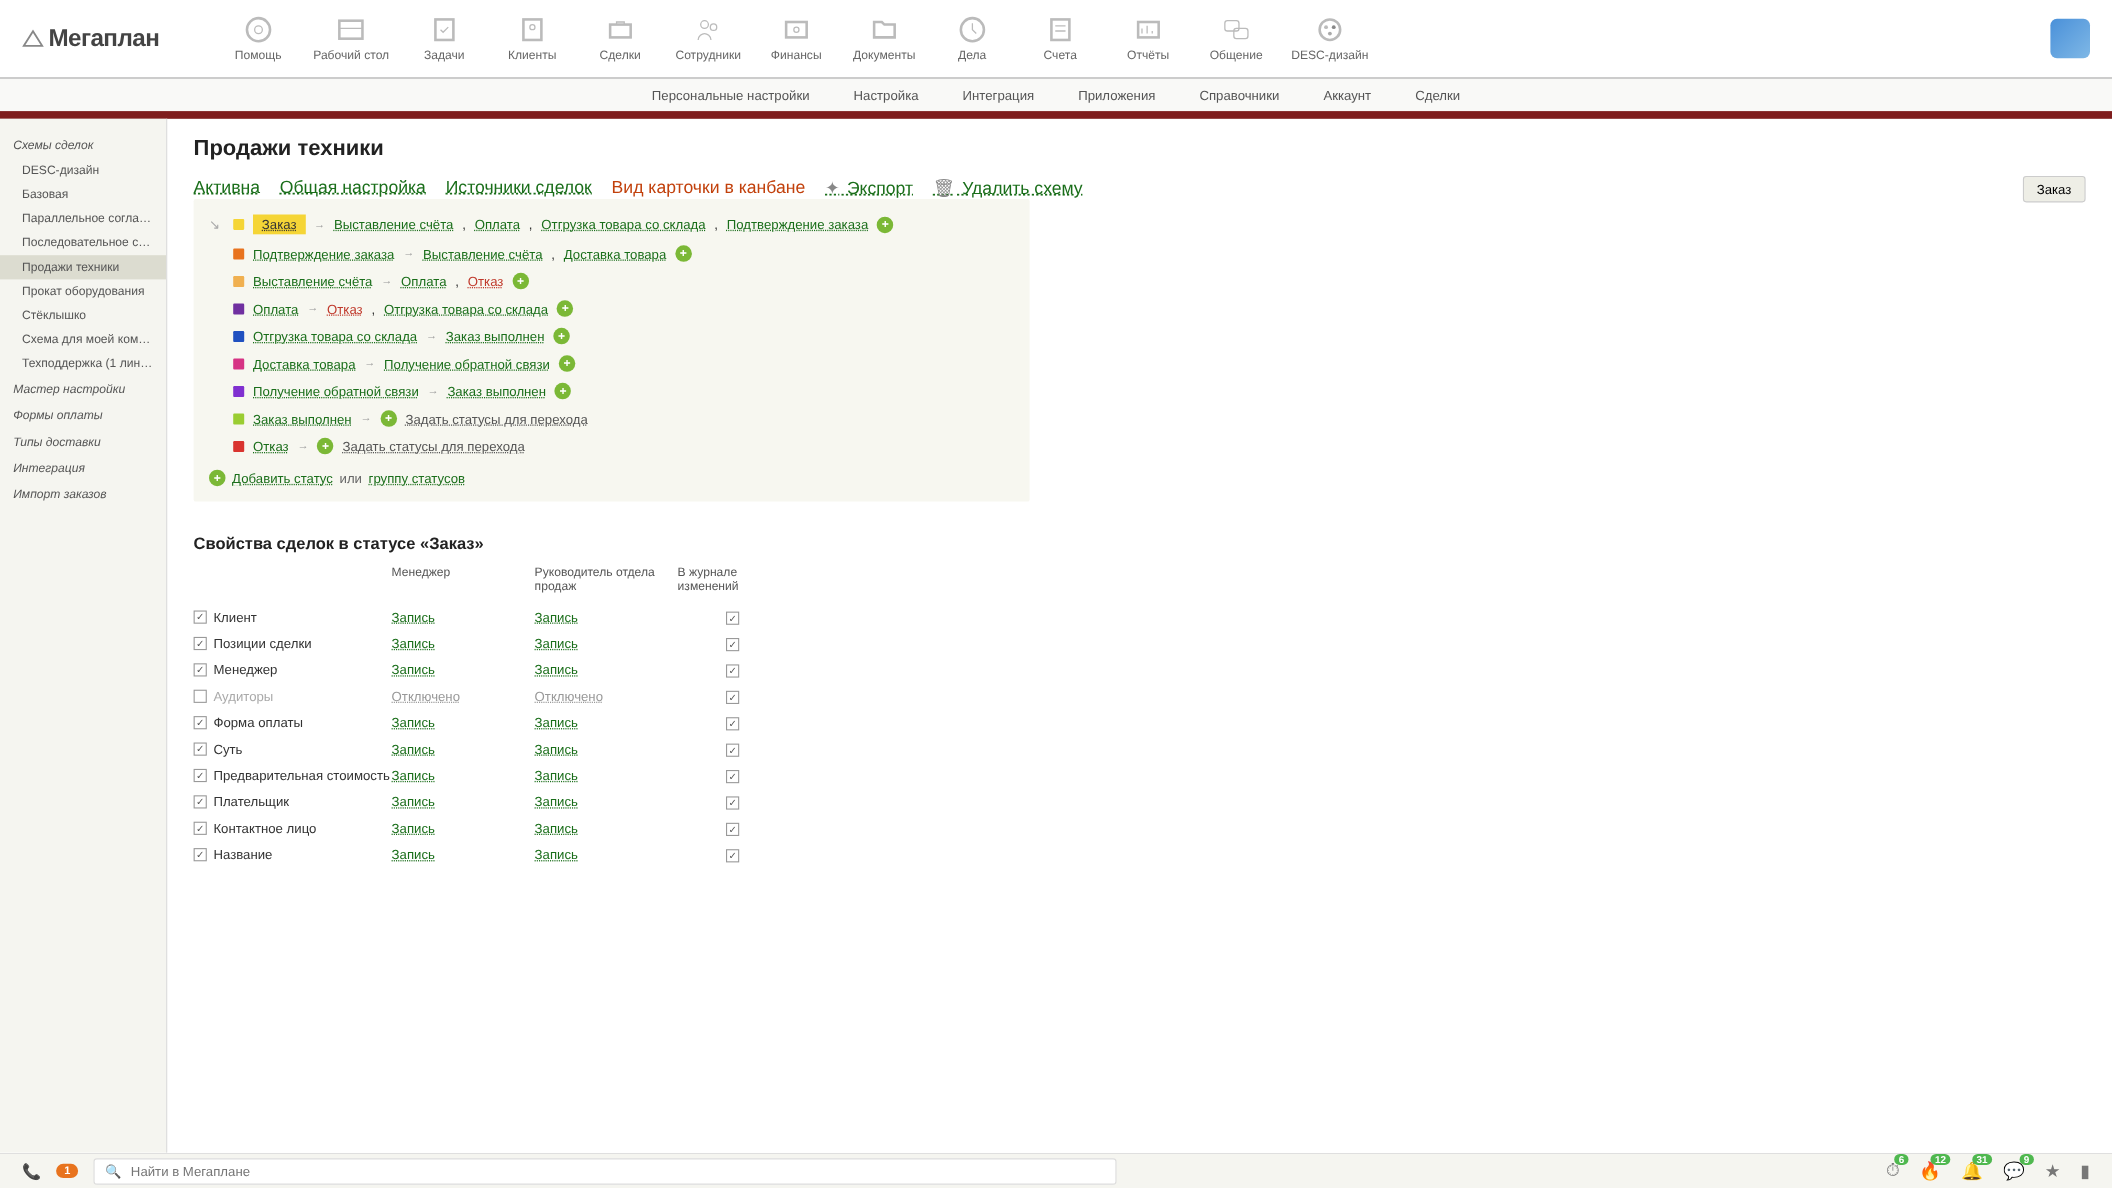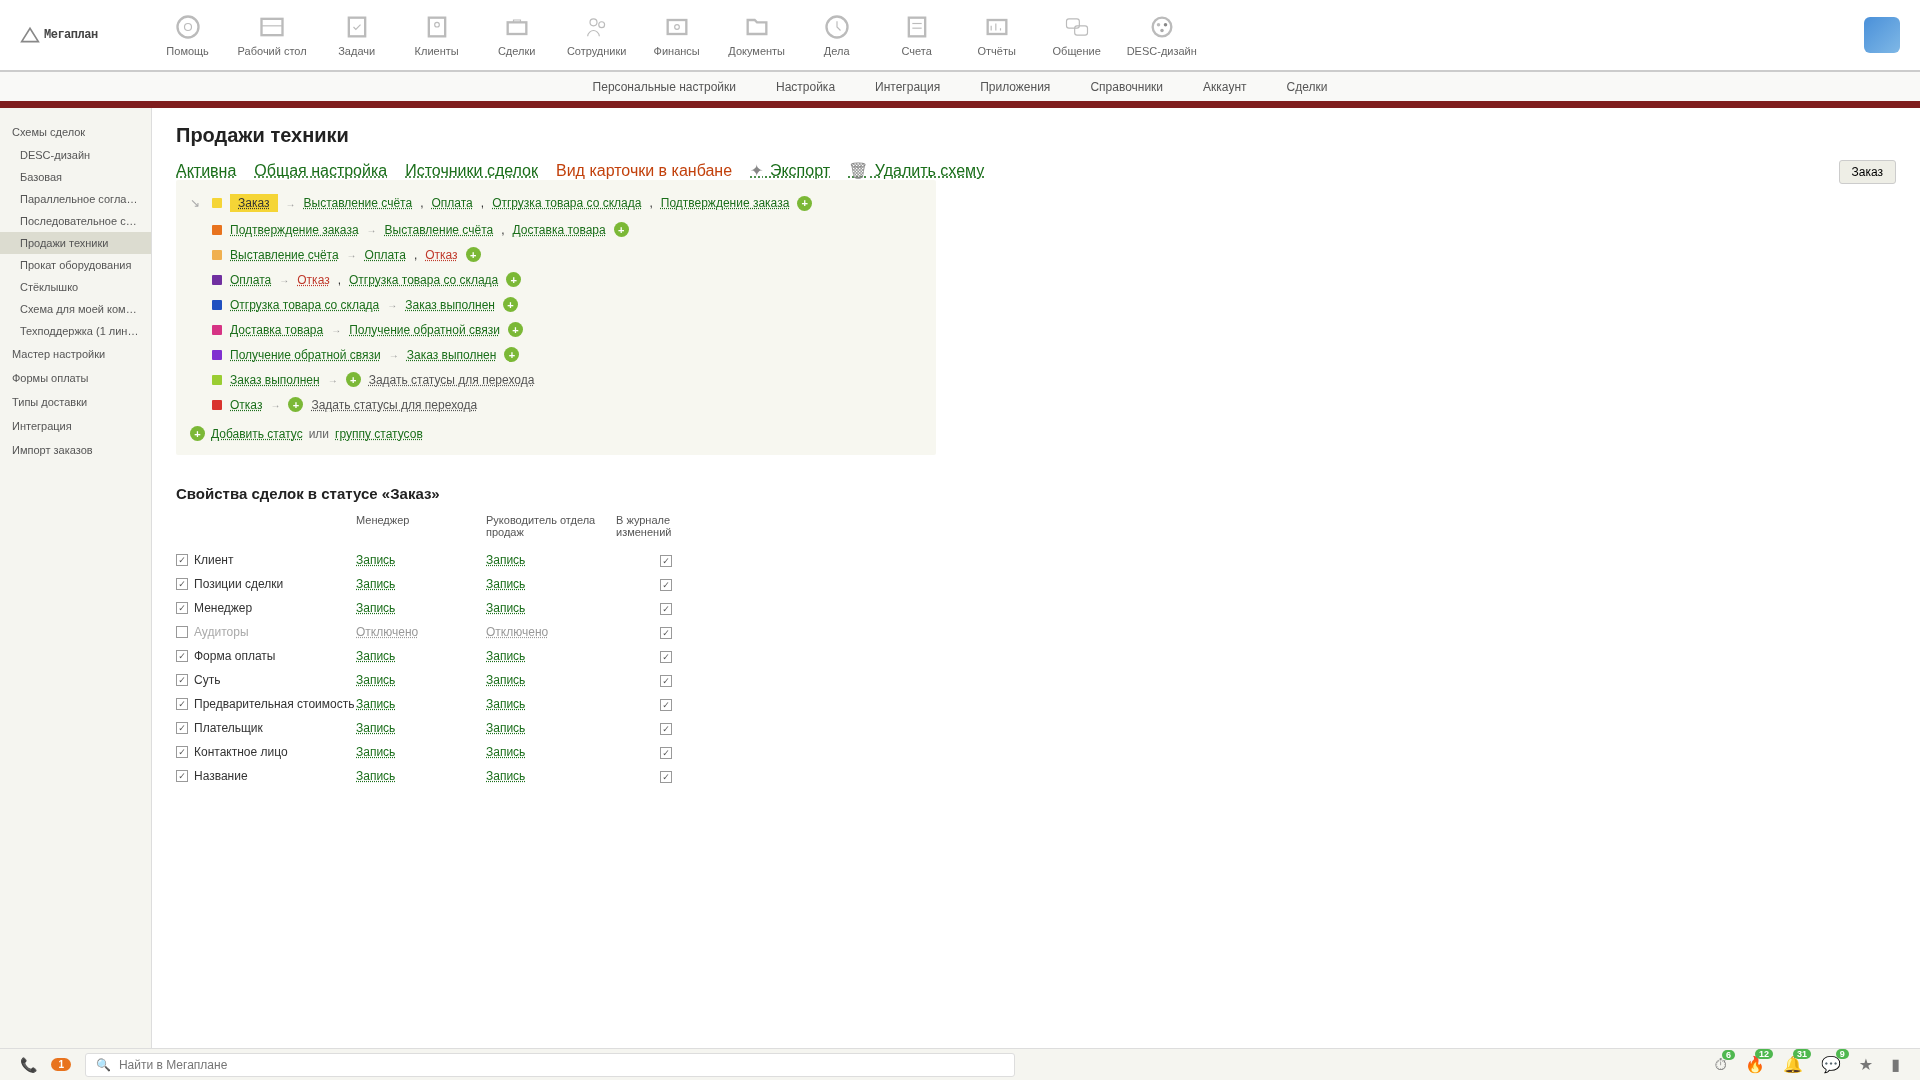--- a/index.html
+++ b/index.html
@@ -1,37 +1,37 @@
 <!DOCTYPE html>
 <html><head>
 <meta charset="utf-8">
 <style>
 * { margin: 0; padding: 0; box-sizing: border-box; }
 body { font-family: Arial, sans-serif; font-size: 12px; color: #333; background: #fff; overflow: hidden; }
 
 
 .top-nav { display: flex; align-items: center; height: 72px; border-bottom: 2px solid #ccc; padding: 0 20px; background: #fff; }
 .logo { display: flex; align-items: center; margin-right: 60px; }
-.logo-text { font-size: 12px; font-weight: bold; color: #444; letter-spacing: -0.5px; font-family: Liberation Mono, monospace; }
+.logo-text { font-size: 22px; font-weight: bold; color: #444; letter-spacing: -0.5px; }
 .logo-icon { width: 20px; height: 20px; margin-right: 4px; }
 .top-nav-items { display: flex; gap: 20px; flex: 1; }
 .top-nav-item { display: flex; flex-direction: column; align-items: center; gap: 4px; cursor: pointer; color: #666; font-size: 11px; min-width: 60px; }
 .top-nav-icon { width: 32px; height: 28px; display: flex; align-items: center; justify-content: center; color: #aaa; }
 .avatar { width: 36px; height: 36px; border-radius: 6px; background: linear-gradient(135deg, #4a90d9, #7fb8e6); margin-left: auto; }
 
 
 .sub-nav { display: flex; justify-content: center; height: 36px; align-items: center; gap: 40px; background: #f9f9f7; border-bottom: 7px solid #7f1d1d; font-size: 12px; color: #555; }
 .sub-nav-item { cursor: pointer; }
 
 
 .layout { display: flex; height: calc(100vh - 72px - 36px - 32px); }
 
 
 .sidebar { width: 152px; background: #f5f5f0; border-right: 1px solid #ddd; padding-top: 12px; font-size: 11px; overflow-y: auto; }
-.sidebar-group { color: #555; padding: 6px 12px; cursor: pointer; }
+.sidebar-group { color: #555; padding: 6px 12px; cursor: pointer; font-style: italic; }
 .sidebar-item { color: #555; padding: 5px 12px 5px 20px; cursor: pointer; white-space: nowrap; overflow: hidden; text-overflow: ellipsis; }
 .sidebar-item.active { background: #dcdcd0; }
 
 
 .main { flex: 1; padding: 16px 24px; overflow-y: auto; position: relative; }
 .page-title { font-size: 20px; font-weight: bold; color: #222; margin-bottom: 14px; }
 .tabs { display: flex; gap: 18px; font-size: 16px; align-items: center; }
 .tab { color: #1a6e1a; text-decoration: underline dotted; cursor: pointer; }
 .tab.active { color: #c2410c; text-decoration: none; }
 .tab-icon { color: #888; margin-right: 2px; }

